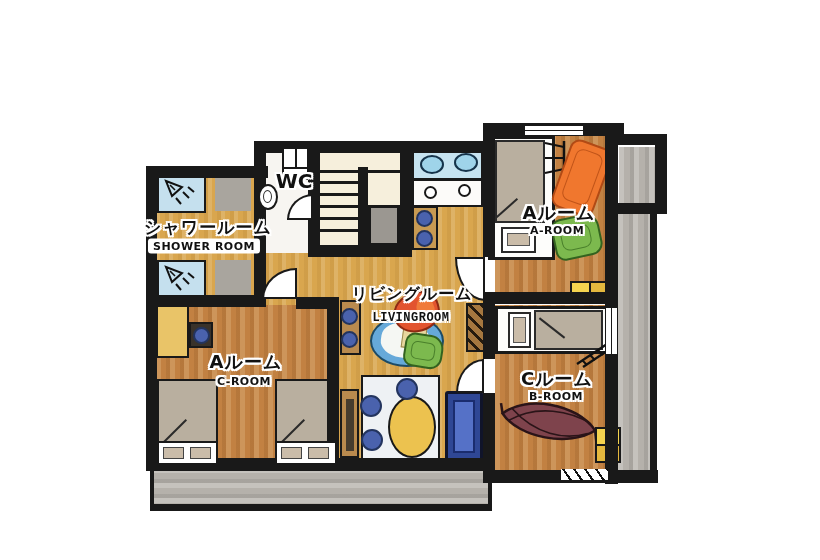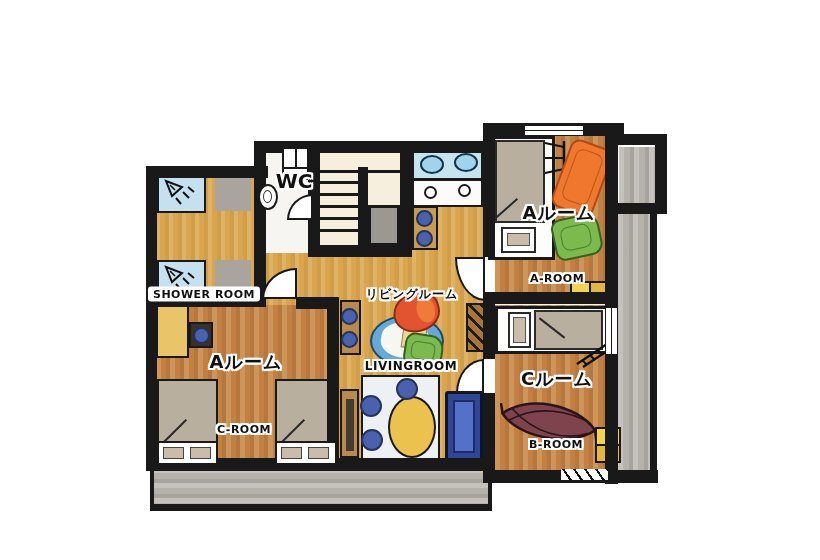--- a/index.html
+++ b/index.html
@@ -19,21 +19,21 @@
   .grayh{background:var(--balcony-gray,#b5b1ab);
         background-image:repeating-linear-gradient(180deg,rgba(255,255,255,.22) 0 5px,rgba(255,255,255,0) 5px 11px,rgba(40,40,40,.10) 11px 15px);}
   .z7{z-index:7;}
   .door{background:#fff;border:2.5px solid var(--wall,#191919);z-index:7;}
   .stepline{background:var(--wall,#191919);z-index:3;}
   
   .lbl{position:absolute;z-index:10;transform:translate(-50%,-50%);white-space:nowrap;
        font-weight:800;color:#111;text-align:center;
        text-shadow:-2px -2px 0 #fff,2px -2px 0 #fff,-2px 2px 0 #fff,2px 2px 0 #fff,0 -2px 0 #fff,0 2px 0 #fff,-2px 0 0 #fff,2px 0 0 #fff;}
   .jp{font-size:17px;letter-spacing:1px;}
-  .en{font-size:11px;letter-spacing:.5px;margin-top:48px;}
+  .en{font-size:11px;letter-spacing:.5px;}
   .enbox{background:#fff;padding:1px 5px;border-radius:3px;}
   .title{position:absolute;font-size:40px;font-weight:800;color:#111;z-index:10;}
   .circ{border-radius:50%;background:var(--accent-blue,#4a62ad);border:2px solid #23345e;}
   .foldline{background:#2a2a2a;height:2px;z-index:5;}
   svg{display:block;}
 </style>
 </head>
 <body>
 
 <div class="plan">
@@ -220,24 +220,25 @@
   <div class="abs wall" style="left:650px;top:214px;width:7px;height:262px;"></div>
 
   <div class="abs z7" style="left:525px;top:126px;width:58px;height:9px;background:#fff;">
     <div class="abs" style="left:0;top:3.5px;width:58px;height:1.8px;background:#191919;"></div>
   </div>
   <div class="abs z7" style="left:606px;top:308px;width:11px;height:46px;background:#fff;">
     <div class="abs" style="left:4.5px;top:0;width:1.8px;height:46px;background:#191919;"></div>
   </div>
   <div class="abs z7" style="left:561px;top:469px;width:47px;height:11px;background:#fff;background-image:repeating-linear-gradient(55deg,transparent 0 7px,#111 7px 9px);"></div>
 
+  <div class="lbl jp" style="left:208px;top:227px;">シャワールーム</div>
   <div class="lbl en enbox" style="left:204px;top:246px;">SHOWER ROOM</div>
   <div class="lbl" style="left:294px;top:181px;font-size:20px;">WC</div>
-  <div class="lbl jp" style="left:412px;top:294px;font-size:12px;text-align:right;">リビングルーム</div>
-  <div class="lbl en" style="left:411px;top:318px;font-size:12px;">LIVINGROOM</div>
+  <div class="lbl jp" style="left:412px;top:294px;font-size:16px;text-align:right;">リビングルーム</div>
+  <div class="lbl en" style="left:411px;top:318px;font-size:12px;font-family:Liberation Mono, monospace;">LIVINGROOM</div>
   <div class="lbl jp" style="left:559px;top:213px;font-size:18px;">Aルーム</div>
   <div class="lbl en" style="left:557px;top:230px;">A-ROOM</div>
   <div class="lbl jp" style="left:557px;top:379px;font-size:18px;">Cルーム</div>
   <div class="lbl en" style="left:556px;top:396px;">B-ROOM</div>
   <div class="lbl jp" style="left:246px;top:362px;font-size:18px;">Aルーム</div>
   <div class="lbl en" style="left:244px;top:381px;">C-ROOM</div>
 
 </div>
 
 </body></html>

